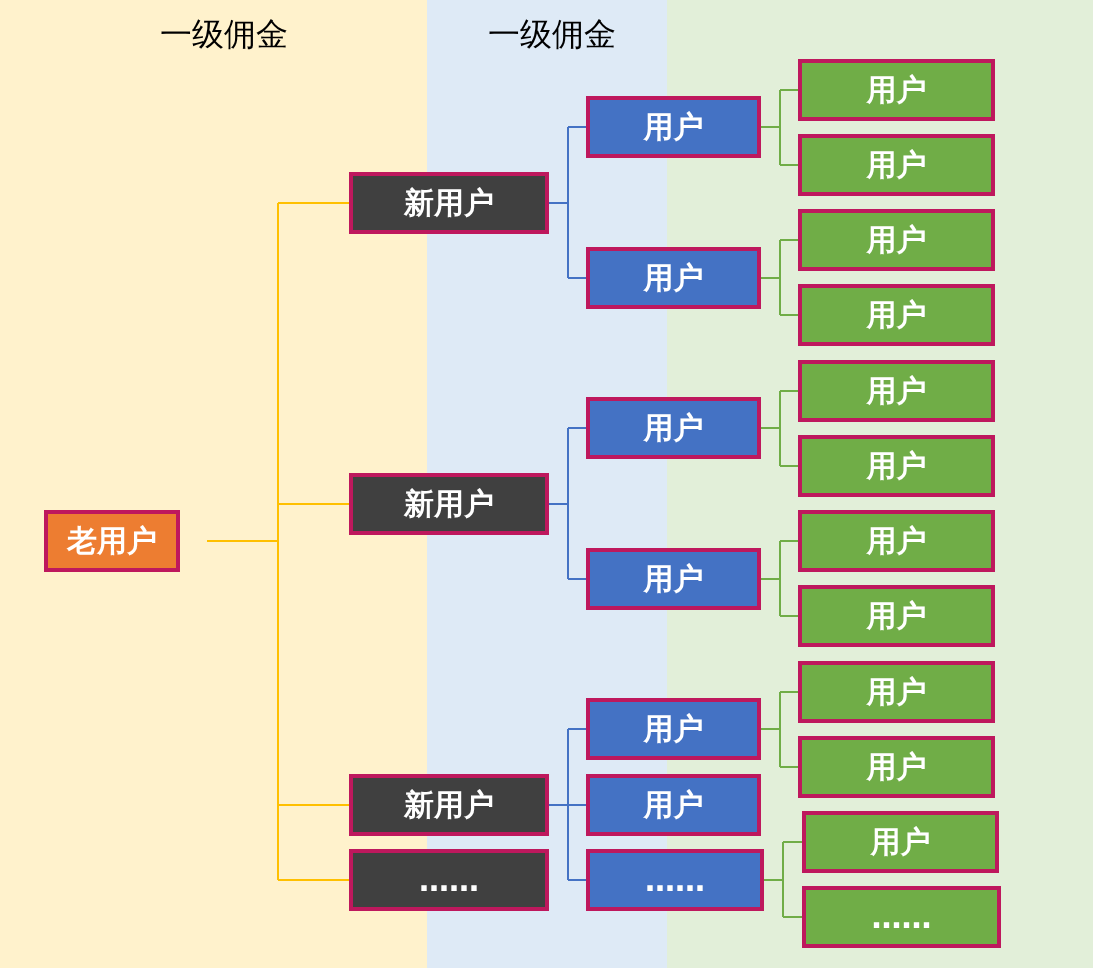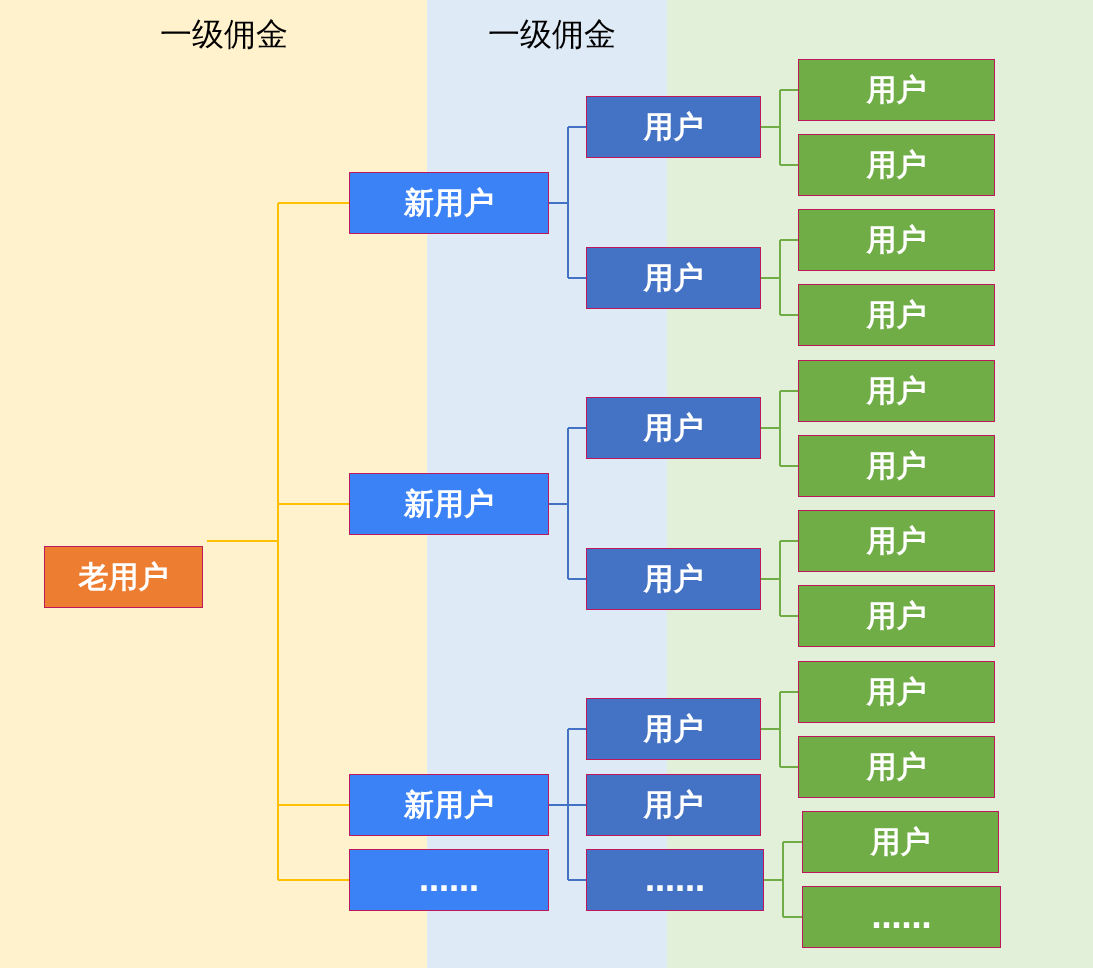--- a/index.html
+++ b/index.html
@@ -2,23 +2,23 @@
 <html><head>
 <meta charset="utf-8">
 <style>
   html,body{margin:0;padding:0;}
   body{width:1093px;height:968px;position:relative;overflow:hidden;font-family:"DejaVu Sans",sans-serif;}
   .band{position:absolute;top:0;height:968px;}
   .band1{left:0;width:427px;background:#FFF2CC;}
   .band2{left:427px;width:240px;background:#DEEAF6;}
   .band3{left:667px;width:426px;background:#E2EFD9;}
   .hdr{position:absolute;top:14px;font-size:32px;color:#000;line-height:40px;}
-  .node{position:absolute;box-sizing:border-box;border:1px solid #be185d;color:#fff;font-weight:bold;font-size:30px;display:flex;align-items:center;justify-content:center;}
+  .node{position:absolute;box-sizing:border-box;border:4px solid #be185d;color:#fff;font-weight:bold;font-size:30px;display:flex;align-items:center;justify-content:center;}
   .n0{background:#ED7D31;}
-  .n1{background:#3b82f6;}
+  .n1{background:#404040;}
   .n2{background:#4472C4;}
   .n3{background:#70AD47;}
   svg.lines{position:absolute;left:0;top:0;}
 </style>
 </head>
 <body>
 
 <div class="band band1"></div>
 <div class="band band2"></div>
 <div class="band band3"></div>
@@ -65,21 +65,21 @@
     <line x1="761" y1="729" x2="780" y2="729" stroke="#70AD47" stroke-width="2"></line>
     <line x1="780" y1="692" x2="780" y2="767" stroke="#70AD47" stroke-width="2"></line>
     <line x1="780" y1="692" x2="798" y2="692" stroke="#70AD47" stroke-width="2"></line>
     <line x1="780" y1="767" x2="798" y2="767" stroke="#70AD47" stroke-width="2"></line>
     <line x1="764" y1="880" x2="783" y2="880" stroke="#70AD47" stroke-width="2"></line>
     <line x1="783" y1="842" x2="783" y2="917" stroke="#70AD47" stroke-width="2"></line>
     <line x1="783" y1="842" x2="802" y2="842" stroke="#70AD47" stroke-width="2"></line>
     <line x1="783" y1="917" x2="802" y2="917" stroke="#70AD47" stroke-width="2"></line>
   </svg>
 
-<div class="node n0" style="left:44px;top:510px;width:159px;height:62px;margin-top:36px;">老用户</div>
+<div class="node n0" style="left:44px;top:510px;width:136px;height:62px;">老用户</div>
 
 <div class="node n1" style="left:349px;top:172px;width:200px;height:62px;">新用户</div>
 <div class="node n1" style="left:349px;top:473px;width:200px;height:62px;">新用户</div>
 <div class="node n1" style="left:349px;top:774px;width:200px;height:62px;">新用户</div>
 <div class="node n1" style="left:349px;top:849px;width:200px;height:62px;">……</div>
 
 <div class="node n2" style="left:586px;top:96px;width:175px;height:62px;">用户</div>
 <div class="node n2" style="left:586px;top:247px;width:175px;height:62px;">用户</div>
 <div class="node n2" style="left:586px;top:397px;width:175px;height:62px;">用户</div>
 <div class="node n2" style="left:586px;top:548px;width:175px;height:62px;">用户</div>

